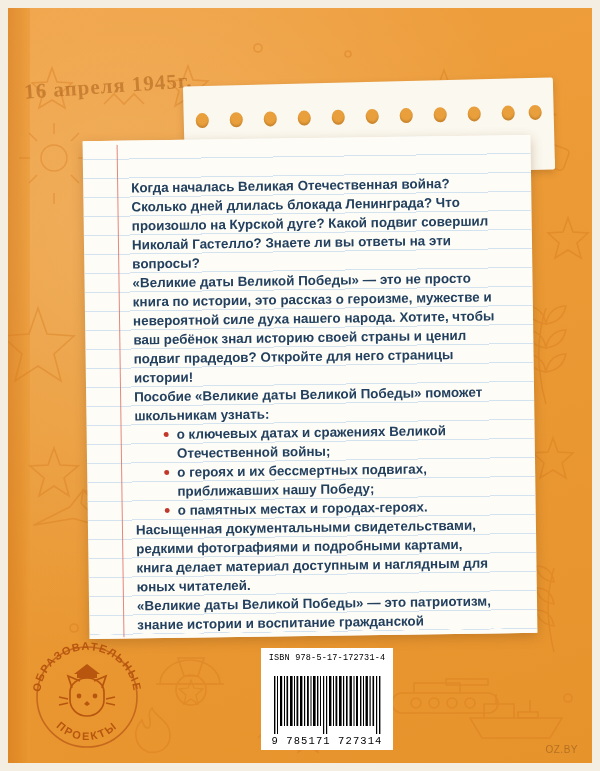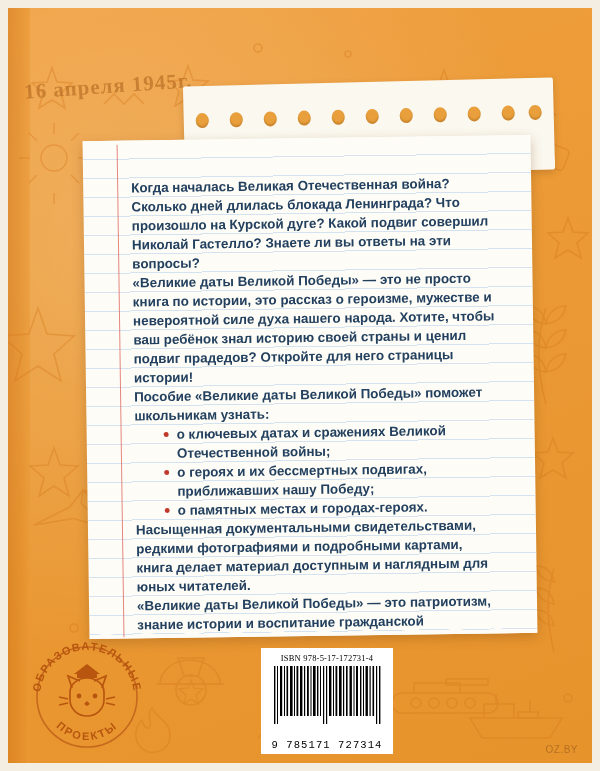--- a/index.html
+++ b/index.html
@@ -184,38 +184,38 @@
   .barcode-box {
     position: absolute;
     left: 253px;
     top: 640px;
     width: 120px;
     background: #ffffff;
     padding: 5px 6px 3px 6px;
     text-align: center;
   }
   .isbn-line {
-    font-family: Liberation Serif, serif;
+    font-family: Liberation Mono, monospace;
     font-size: 8.5px;
     color: #000;
     letter-spacing: 0.2px;
-    margin-bottom: 3px;
+    margin-bottom: 13px;
   }
   .bars {
     height: 58px;
     width: 108px;
     margin: 0 auto;
     display: block;
   }
   .ean-digits {
     font-family: "Liberation Mono", monospace;
     font-size: 10.5px;
     color: #000;
     letter-spacing: 1.1px;
-    margin-top: 15px;
+    margin-top: 1px;
   }
 
   .corner-note {
     position: absolute;
     right: 14px;
     bottom: 8px;
     font-family: "Liberation Sans", sans-serif;
     font-size: 10px;
     color: rgba(120,70,20,0.45);
     letter-spacing: 0.5px;

